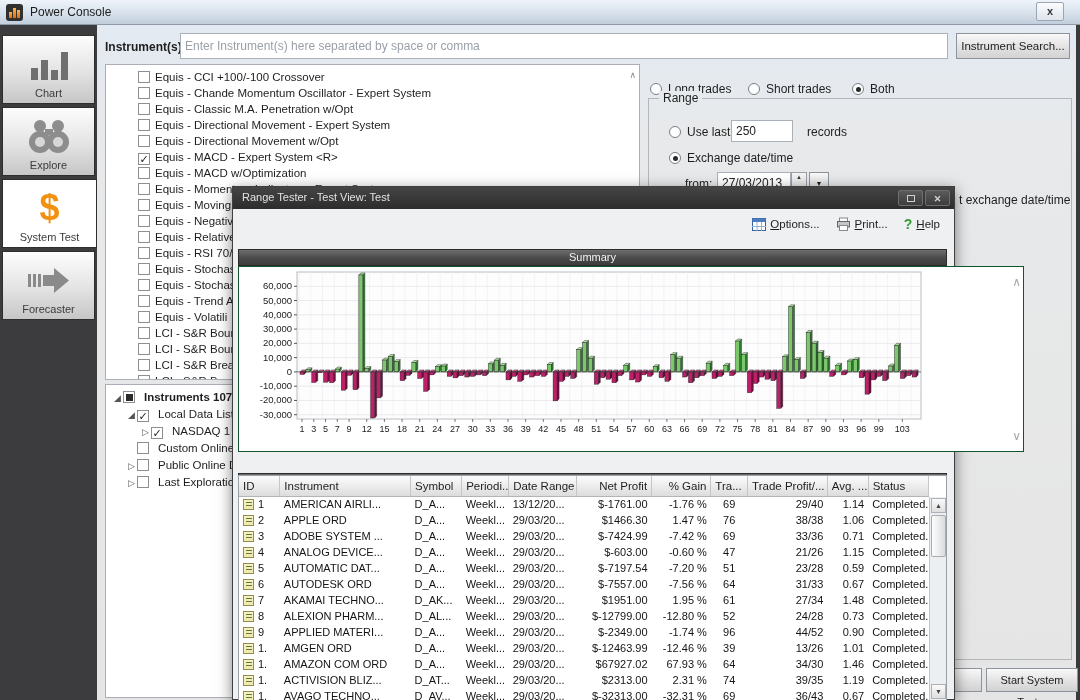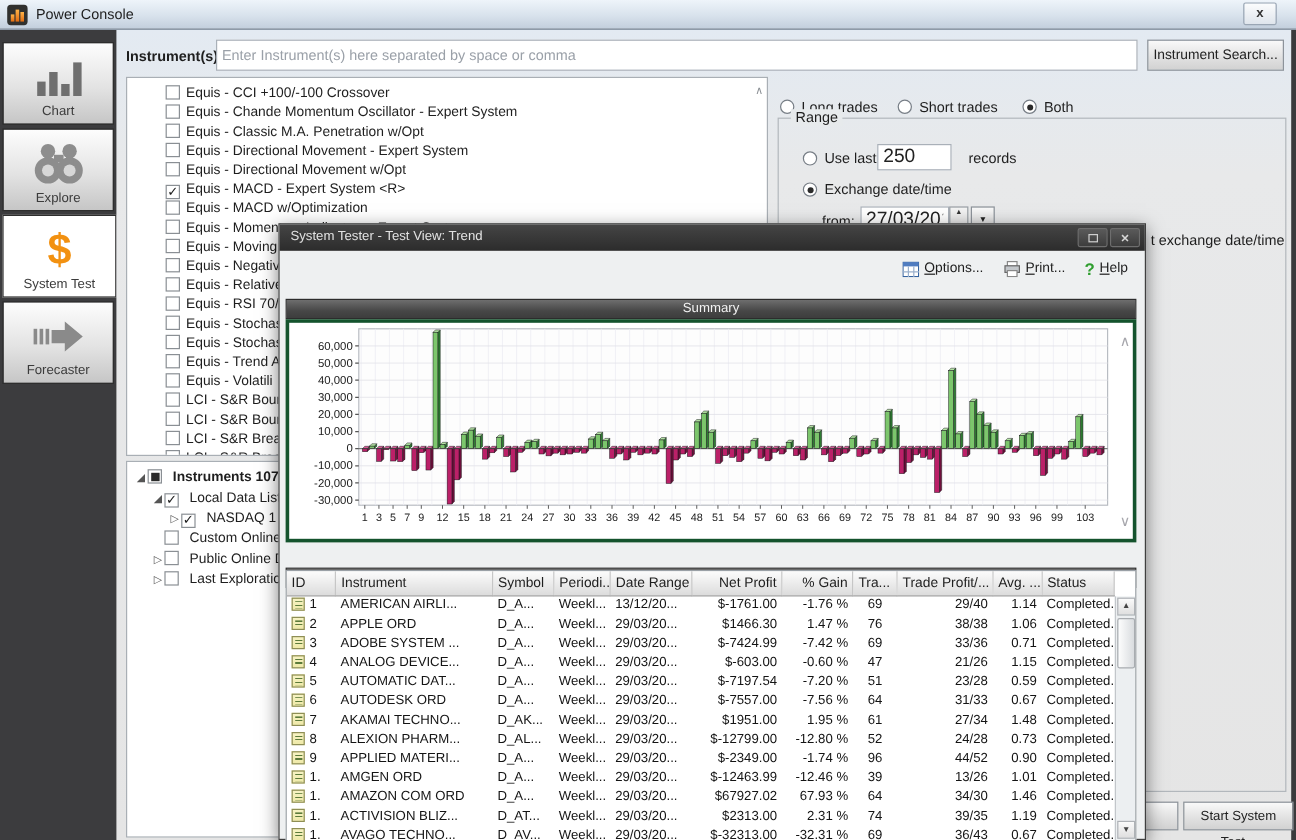--- a/index.html
+++ b/index.html
@@ -57,21 +57,21 @@
   .cbx .indet { display:block; width:7px; height:7px; background:#2b2b2b; margin:2px auto 0; }
 
   
   .radio { display:inline-block; width:12px; height:12px; border:1px solid #777e86; border-radius:50%;
     background:#fff; vertical-align:-2px; margin-right:6px; position:relative; }
   .radio.on::after { content:""; position:absolute; left:2.5px; top:2.5px; width:5px; height:5px; border-radius:50%; background:#2a2a2a; }
   .rlabel { font-size:12px; color:#1e1e1e; }
   .trades-row span.item { position:absolute; top:82px; }
   .range-box { position:absolute; left:648px; top:98px; width:424px; height:562px; border:1px solid #b2b7bc; }
   .range-title { position:absolute; left:10px; top:-8px; background:#e7eaec; padding:0 4px; font-size:12px; color:#1e1e1e; }
-  .field { background:#fff; border:1px solid #a9b0b8; font-size:16px; color:#222; padding:0 4px; }
+  .field { background:#fff; border:1px solid #a9b0b8; font-size:12px; color:#222; padding:0 4px; }
   .spin { position:absolute; width:16px; height:22px; background:linear-gradient(180deg,#f4f4f4,#dcdcdc); border:1px solid #9aa0a6; }
   .spin i { position:absolute; left:0; width:100%; text-align:center; font-size:6px; color:#333; font-style:normal; }
   .spin i.up{ top:1px; } .spin i.dn{ bottom:1px; }
   .to-tail { position:absolute; left:310px; top:94px; font-size:12px; color:#1e1e1e; white-space:nowrap; }
 
   .sliver-btn { position:absolute; left:950px; top:668px; width:32px; height:24px; }
   .start-btn { position:absolute; left:986px; top:668px; width:92px; height:24px; line-height:22px; font-size:11px; }
 
   
   .dialog { position:absolute; left:232px; top:186px; width:723px; height:514px; z-index:10;
@@ -88,21 +88,21 @@
   .dlg-toolbar { position:absolute; right:14px; top:28px; height:18px; display:flex; gap:16px; align-items:center; }
   .tool-item { display:flex; align-items:center; gap:4px; font-size:11.5px; color:#1e1e1e; cursor:default; }
   .help-q { color:#2f9e2f; font-weight:bold; font-size:14px; }
 
   .sec-header { position:absolute; left:5px; width:709px; height:17px;
     background:linear-gradient(180deg,#6e6e6e,#474747 60%,#3d3d3d); border:1px solid #2c2c2c;
     color:#f2f2f2; font-size:11px; text-align:center; line-height:15px; }
   .summary-header { top:62px; }
   .results-header { top:271px;margin-top:15px; }
 
-  .chart-panel { position:absolute; left:5px; top:79px; width:709px; height:186px; background:#ffffff; border:3px solid #14532d; }
+  .chart-panel { position:absolute; left:5px; top:79px; width:786px; height:186px; background:#ffffff; border:1px solid #14532d; }
   .chart-scroll { position:absolute; right:2px; font-size:12px; color:#a7a7ad; }
   .cs-up { top:8px; } .cs-dn { bottom:8px; }
 
   .table-wrap { position:absolute; left:5px; top:288px; width:709px; height:226px; background:#fff; border:1px solid #9aa0a6; overflow:hidden; }
   table.results { border-collapse:collapse; table-layout:fixed; width:690px; }
   table.results th { height:20px; background:linear-gradient(180deg,#fcfcfc,#e9e9e9 60%,#dcdcdc);
     border-right:1px solid #c6c6c6; border-bottom:1px solid #b4b4b4; font-weight:normal; font-size:11.5px;
     color:#1e1e1e; padding:0 4px; text-align:left; white-space:nowrap; overflow:hidden; }
   table.results td { height:16px; font-size:11px; color:#141414; padding:0 4px; white-space:nowrap; overflow:hidden; }
   .al-r { text-align:right !important; } .al-c { text-align:center !important; }
@@ -251,21 +251,21 @@
     </span>
   <button class="btn" style="position:absolute;left:160px;top:73px;width:20px;height:22px;font-size:7px">▼</button>
   <span class="to-tail">t exchange date/time</span>
 </div>
 
 <button class="btn sliver-btn"></button>
 <button class="btn start-btn">Start System Test...</button>
 
 <div class="dialog">
   <div class="dlg-title">
-    <span class="dlg-title-text">System Tester - Test View: Trend</span>
+    <span class="dlg-title-text">Range Tester - Test View: Test</span>
     <span class="dlg-btn dlg-max"><b></b></span>
     <span class="dlg-btn dlg-close"><span>✕</span></span>
   </div>
 
   <div class="dlg-toolbar">
     <span class="tool-item">
       <svg width="14" height="13">
           <rect x="0.5" y="0.5" width="13" height="12" fill="#fff" stroke="#35639f"></rect>
           <rect x="0.5" y="0.5" width="13" height="3.5" fill="#4f7cc0"></rect>
           <line x1="5" y1="4" x2="5" y2="13" stroke="#9ab0cc"></line>

